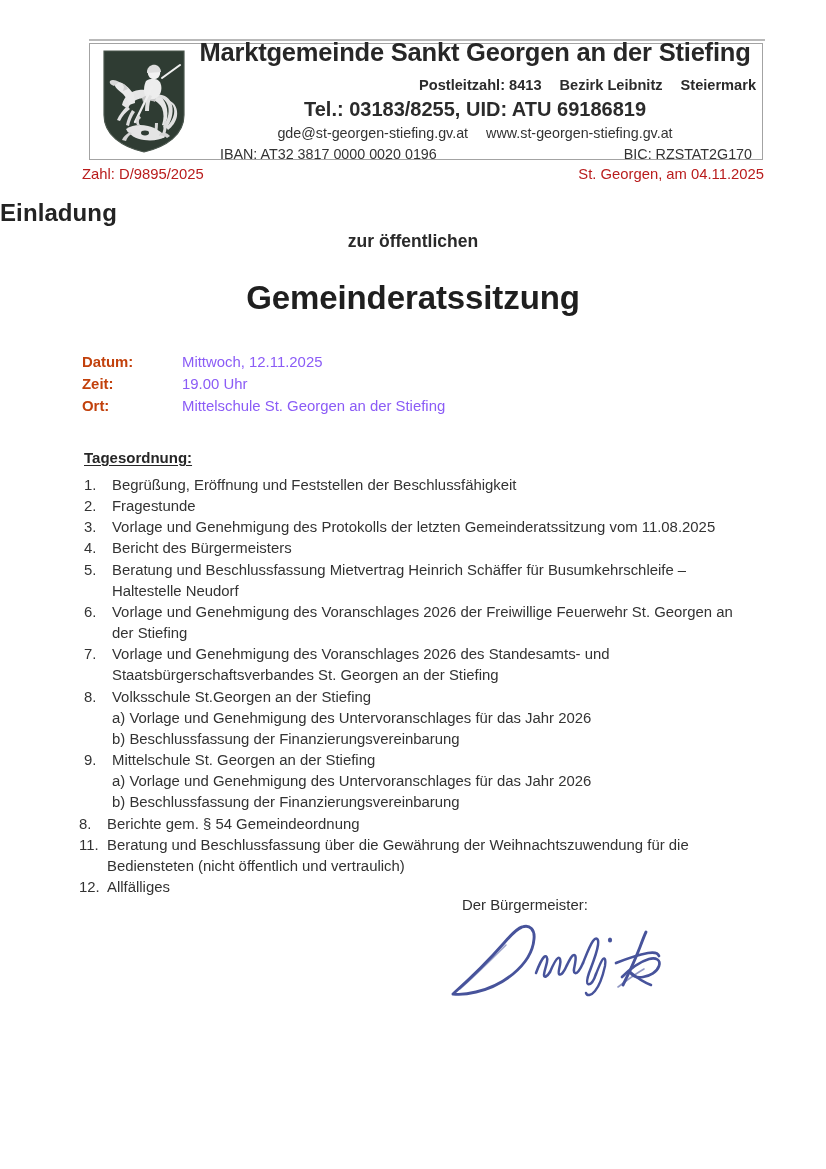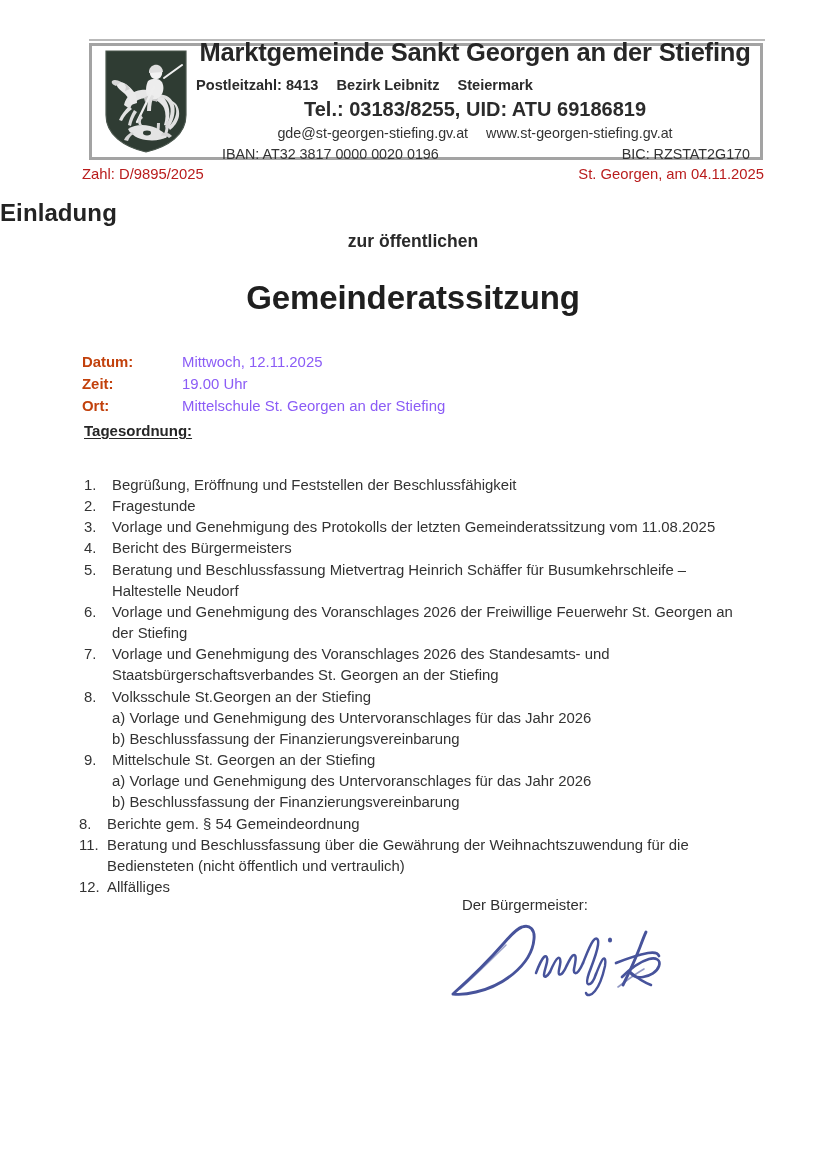--- a/index.html
+++ b/index.html
@@ -30,21 +30,21 @@
     width: 676px;
     height: 2px;
     background: #b9b9b9;
   }
   .header-box {
     position: absolute;
     left: 89px;
     top: 43px;
     width: 674px;
     height: 117px;
-    border: 3px solid #a3a3a3;
+    border: 1px solid #a3a3a3;
     box-sizing: border-box;
     display: flex;
     align-items: stretch;
     background: #ffffff;
   }
   .crest-cell {
     width: 104px;
     flex: 0 0 104px;
     display: flex;
     align-items: center;
@@ -70,21 +70,21 @@
     font-weight: bold;
     letter-spacing: -0.2px;
     text-align: center;
     line-height: 1.07;
     color: #272727;
     white-space: nowrap;
   }
   .hline2 {
     font-size: 14.6px;
     font-weight: bold;
-    text-align: left;
+    text-align: right;
     line-height: 1.32;
     color: #2b2b2b;
     margin-top: 10px;
   }
   .hline2 .gap { display:inline-block; width: 18px; }
   .hline3 {
     font-size: 20px;
     font-weight: bold;
     text-align: center;
     line-height: 1.32;
@@ -167,21 +167,21 @@
     flex: 0 0 100px;
     font-weight: bold;
     color: #c2410c;
   }
   .detail-value { color: #8b5cf6; }
 
   
   .agenda-title {
     position: absolute;
     left: 84px;
-    top: 422px;
+    top: 449px;
     font-size: 15px;
     font-weight: bold;
     color: #262626;
     text-decoration: underline;
     text-underline-offset: 2px;
   }
   .agenda {
     position: absolute;
     left: 84px;
     top: 475px;

